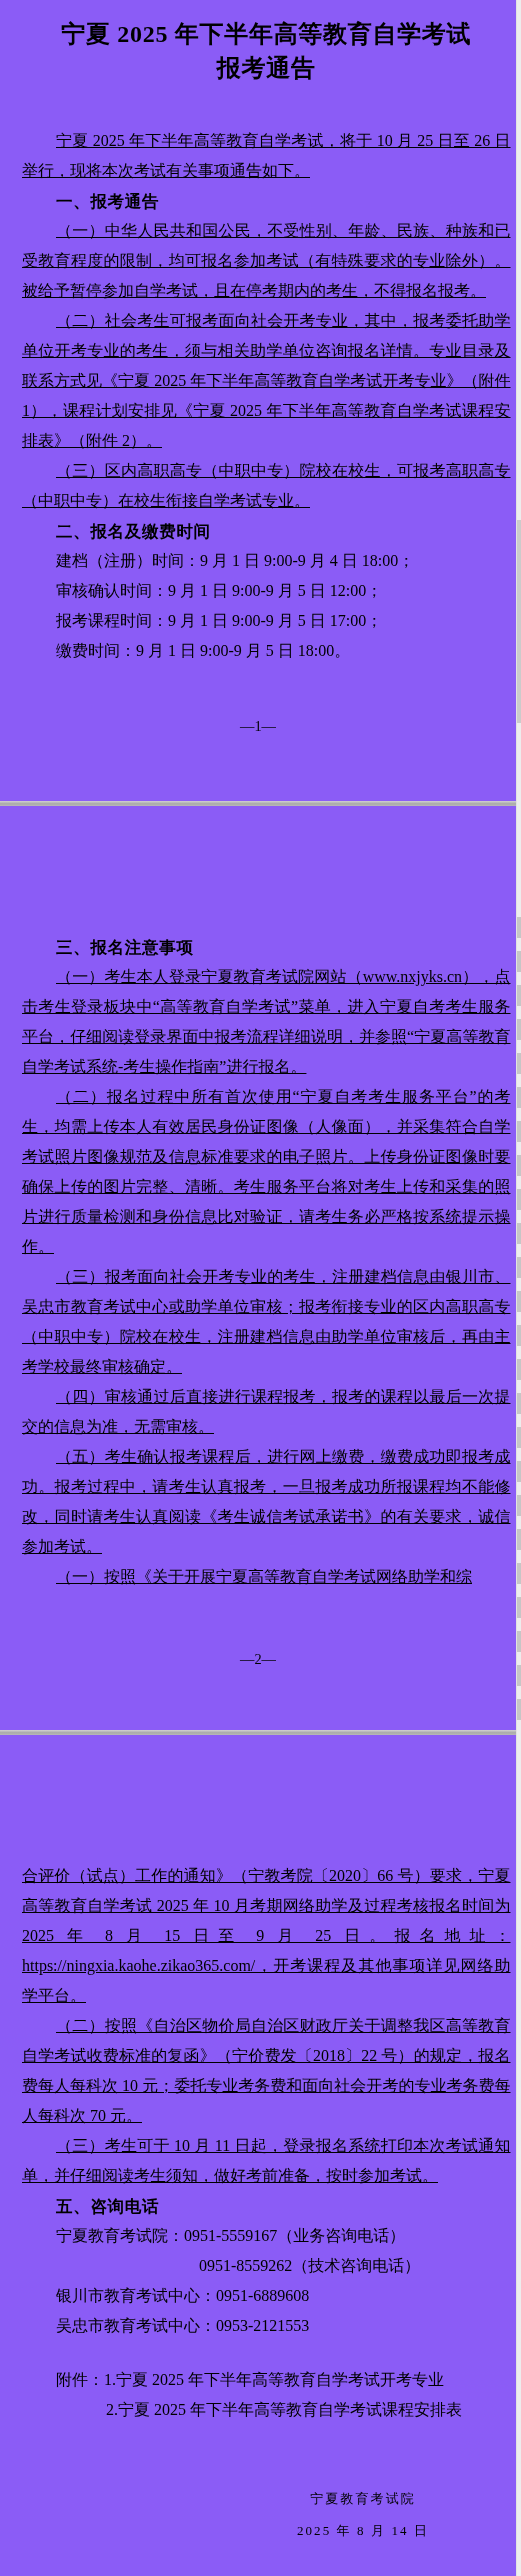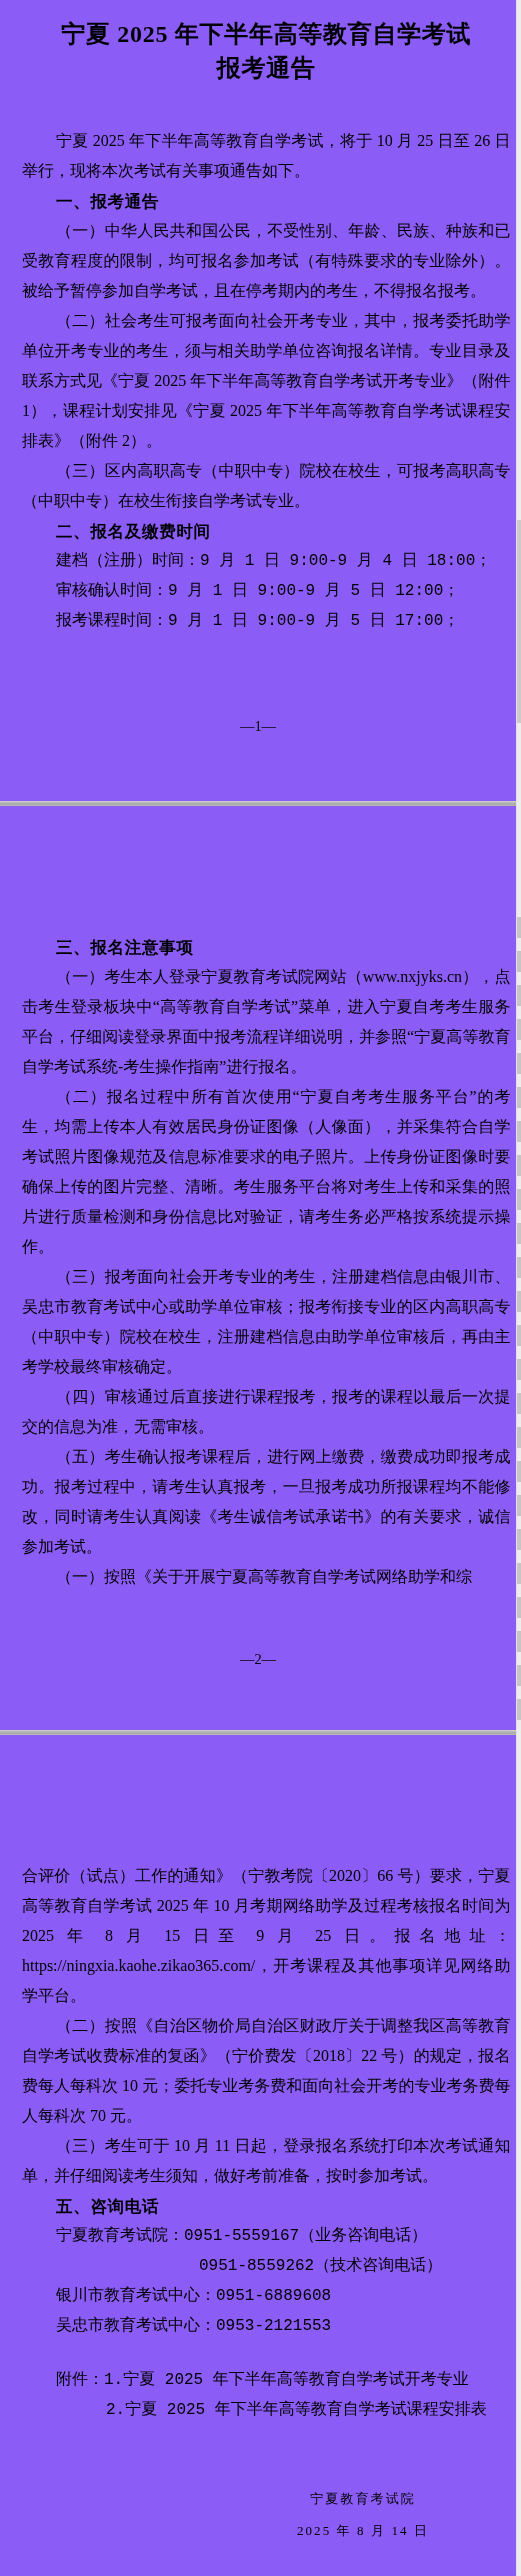--- a/index.html
+++ b/index.html
@@ -27,32 +27,32 @@
   }
   .doc-title{
     font-size:24px;line-height:34px;font-weight:700;
     text-align:center;letter-spacing:0.7px;
   }
   .title-block{margin-bottom:41px;}
   .para{
     margin:0;
     font-size:16px;line-height:30px;
     text-align:justify;
+    text-decoration:underline;
   }
   .indent{text-indent:34px;}
   .heading{
     margin:0;
     font-family:"Liberation Sans","DejaVu Sans",sans-serif;
     font-weight:700;font-size:16.5px;line-height:30px;
     padding-left:34px;letter-spacing:0.7px;
   }
   .plain-line{
     margin:0;font-size:16px;line-height:30px;padding-left:34px;
     text-align:left;
-    font-family:Liberation Mono, monospace;
   }
   .phone-indent2{padding-left:177px;}
   .att-line-2{padding-left:84px;}
   .page-number{
     position:absolute;left:0;width:100%;
     text-align:center;font-size:14.4px;line-height:30px;
   }
   .pn-1{top:711px;}
   .pn-2{top:838px;}
   .pn-3{top:836px;}
@@ -92,20 +92,21 @@
     </div>
     <p class="para indent">宁夏 2025 年下半年高等教育自学考试，将于 10 月 25 日至 26 日举行，现将本次考试有关事项通告如下。</p>
     <div class="heading">一、报考通告</div>
     <p class="para indent">（一）中华人民共和国公民，不受性别、年龄、民族、种族和已受教育程度的限制，均可报名参加考试（有特殊要求的专业除外）。被给予暂停参加自学考试，且在停考期内的考生，不得报名报考。</p>
     <p class="para indent">（二）社会考生可报考面向社会开考专业，其中，报考委托助学单位开考专业的考生，须与相关助学单位咨询报名详情。专业目录及联系方式见《宁夏 2025 年下半年高等教育自学考试开考专业》（附件 1），课程计划安排见《宁夏 2025 年下半年高等教育自学考试课程安排表》（附件 2）。</p>
     <p class="para indent">（三）区内高职高专（中职中专）院校在校生，可报考高职高专（中职中专）在校生衔接自学考试专业。</p>
     <div class="heading">二、报名及缴费时间</div>
     <div class="plain-line">建档（注册）时间：9 月 1 日 9:00-9 月 4 日 18:00；</div>
     <div class="plain-line">审核确认时间：9 月 1 日 9:00-9 月 5 日 12:00；</div>
     <div class="plain-line">报考课程时间：9 月 1 日 9:00-9 月 5 日 17:00；</div>
+    <div class="plain-line">缴费时间：9 月 1 日 9:00-9 月 5 日 18:00。</div>
     <div class="page-number pn-1">—1—</div>
   </div>
 
   <div class="separator"></div>
 
   <div class="page page-2">
     <div class="heading">三、报名注意事项</div>
     <p class="para indent">（一）考生本人登录宁夏教育考试院网站（www.nxjyks.cn），点击考生登录板块中“高等教育自学考试”菜单，进入宁夏自考考生服务平台，仔细阅读登录界面中报考流程详细说明，并参照“宁夏高等教育自学考试系统-考生操作指南”进行报名。</p>
     <p class="para indent">（二）报名过程中所有首次使用“宁夏自考考生服务平台”的考生，均需上传本人有效居民身份证图像（人像面），并采集符合自学考试照片图像规范及信息标准要求的电子照片。上传身份证图像时要确保上传的图片完整、清晰。考生服务平台将对考生上传和采集的照片进行质量检测和身份信息比对验证，请考生务必严格按系统提示操作。</p>
     <p class="para indent">（三）报考面向社会开考专业的考生，注册建档信息由银川市、吴忠市教育考试中心或助学单位审核；报考衔接专业的区内高职高专（中职中专）院校在校生，注册建档信息由助学单位审核后，再由主考学校最终审核确定。</p>

